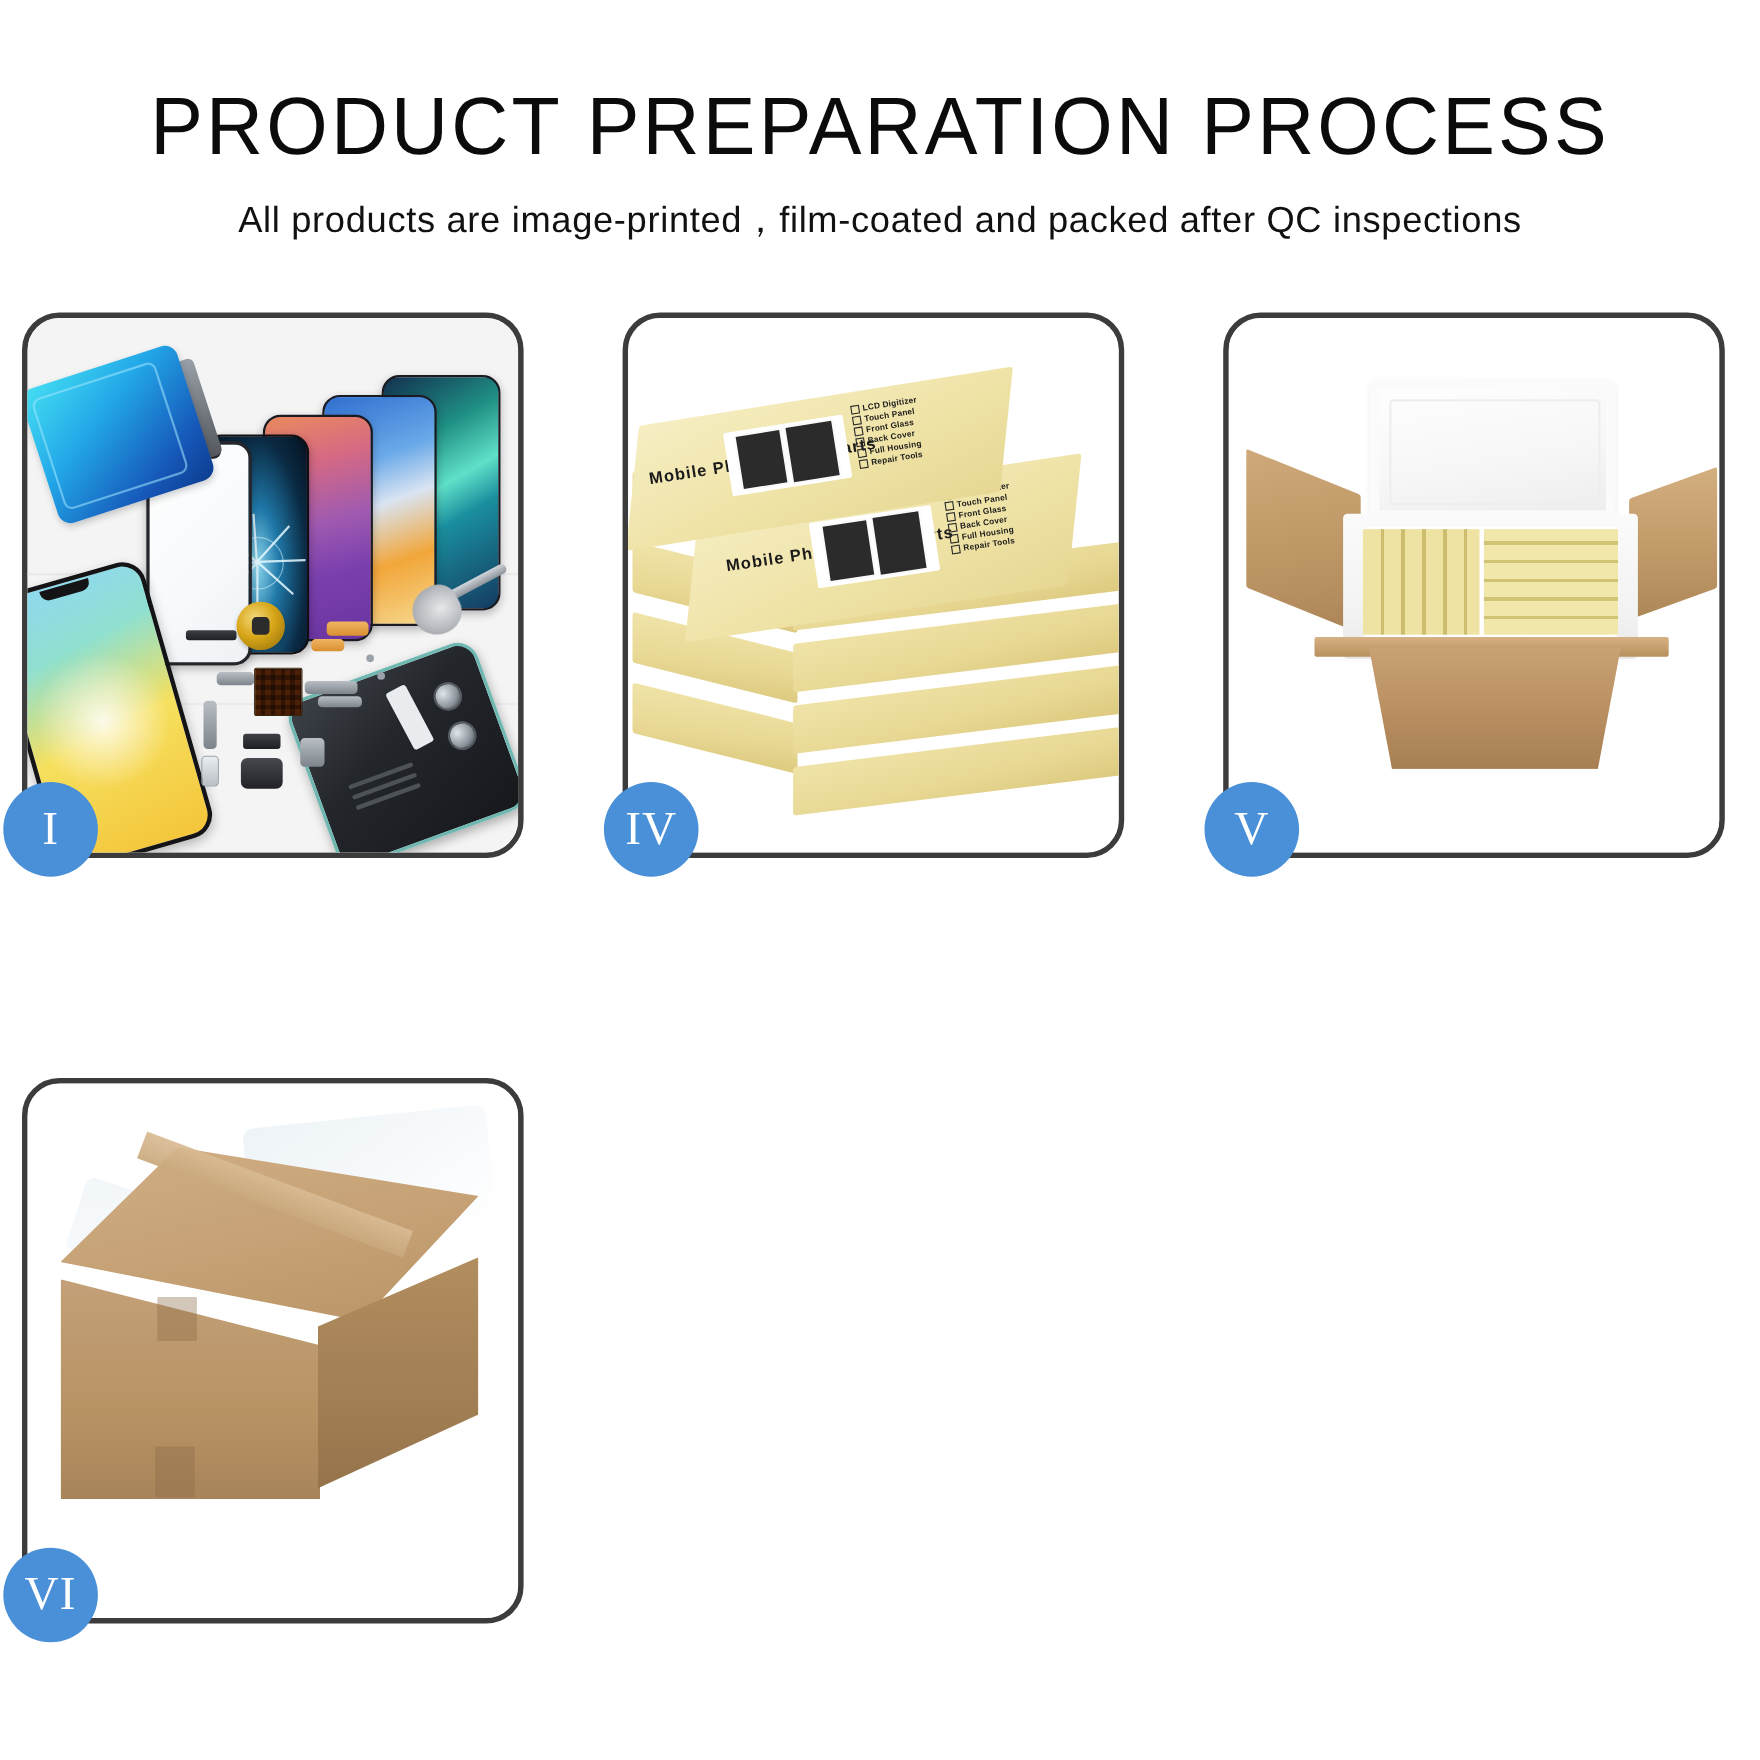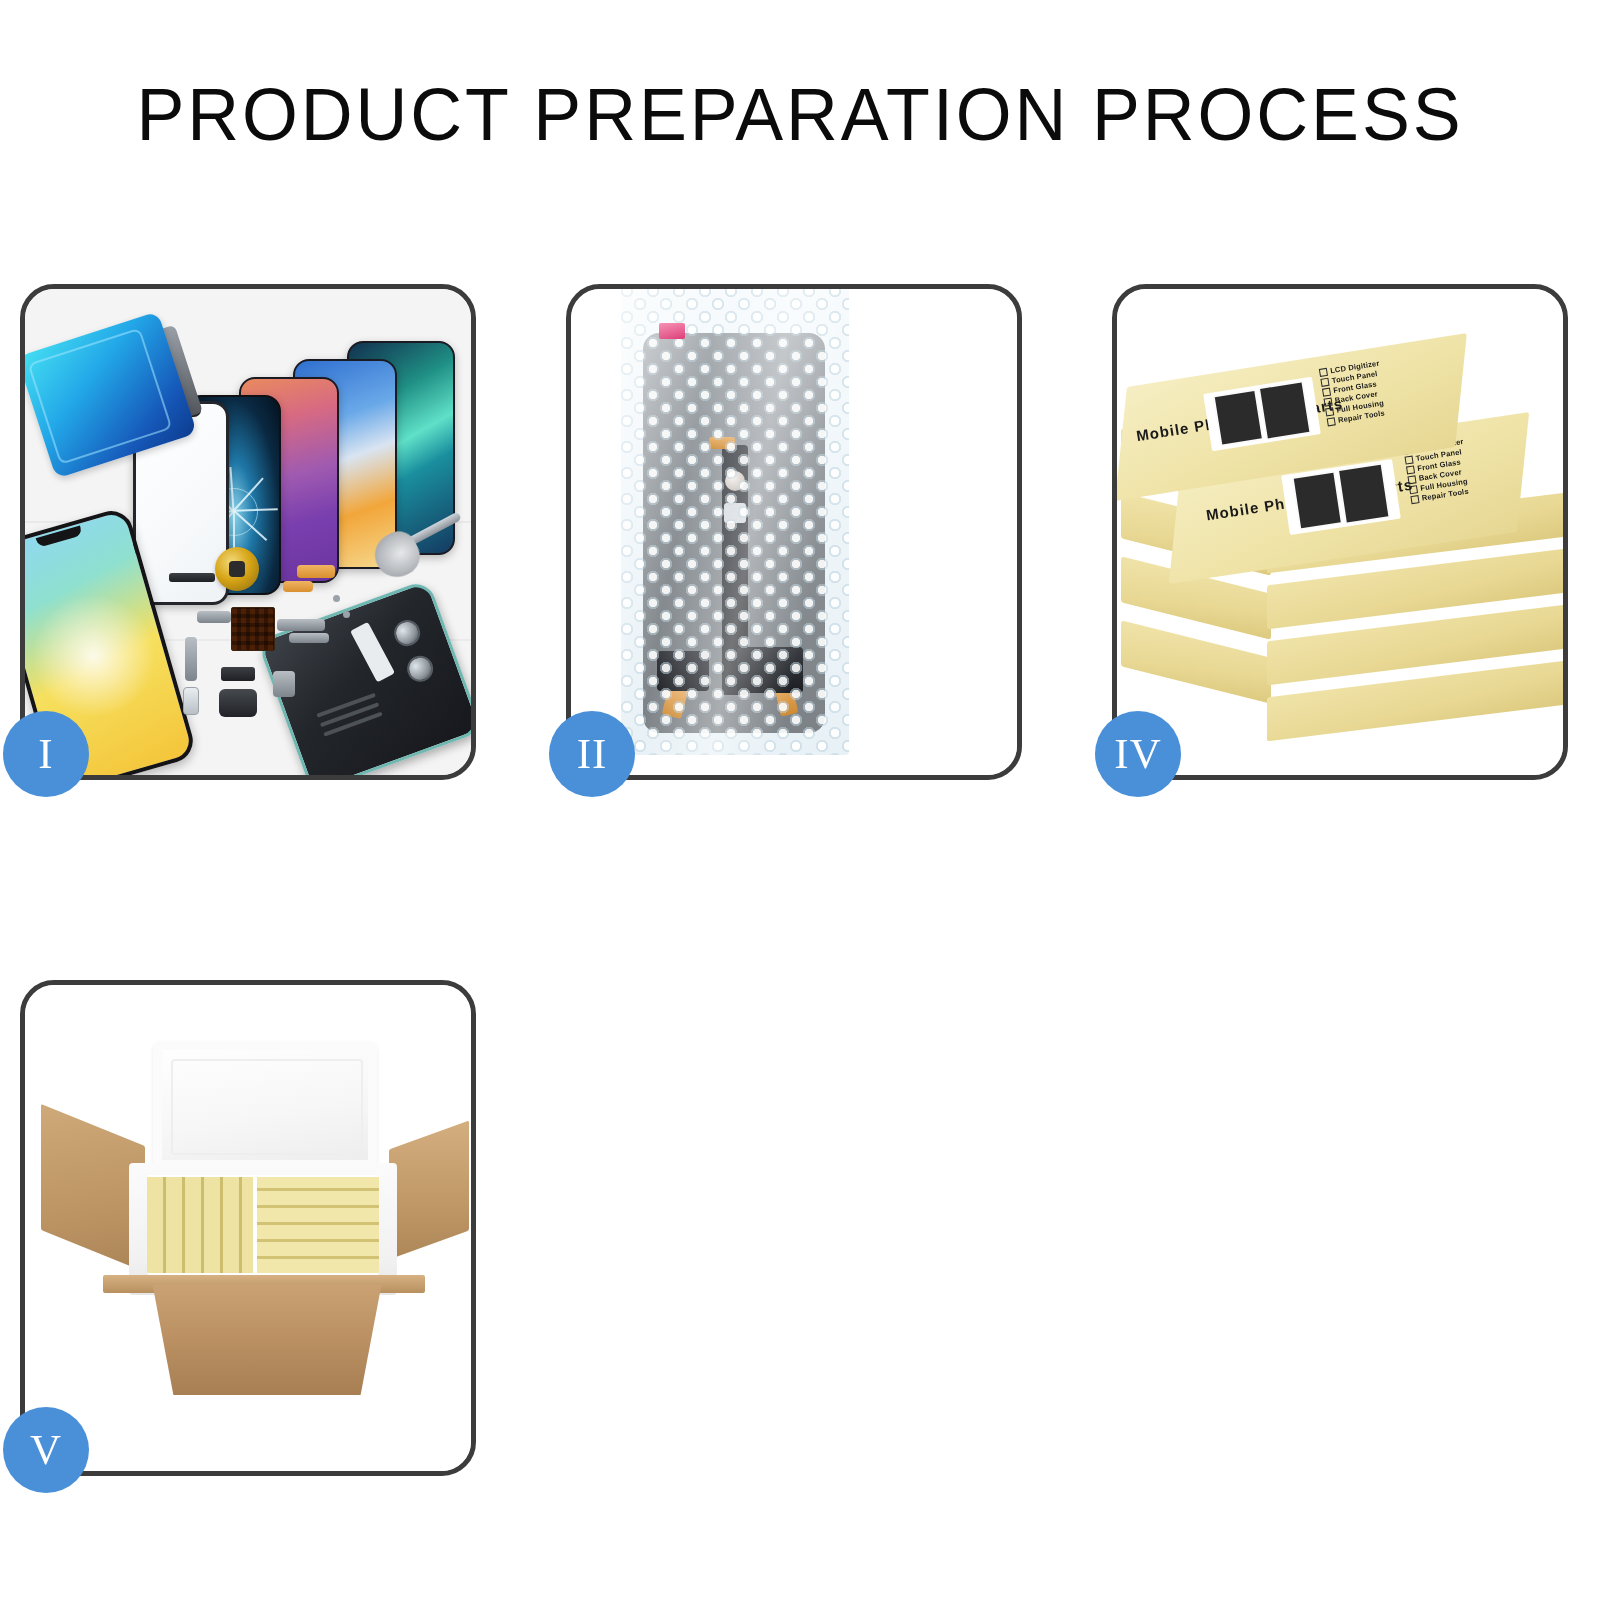--- a/index.html
+++ b/index.html
@@ -519,20 +519,21 @@
     background: linear-gradient(150deg, rgba(238,244,248,.8), rgba(255,255,255,.3));
     border-radius: 8px;
     transform: rotate(18deg);
   }
 </style>
 </head>
 <body>
 
 <div class="header">
   <h1 class="main-title">PRODUCT PREPARATION PROCESS</h1>
+  <p class="sub-title">All products are image-printed，film-coated and packed after QC inspections</p>
 </div>
 
 <div class="grid">
 
   <div class="card">
     <div class="card-inner">
       <div class="p1-bg"></div>
       <div class="p1-band" style="top:232px;height:2px;background:#e9e9e9;"></div>
       <div class="p1-band" style="top:350px;height:2px;background:#ebebeb;"></div>
 
@@ -590,40 +591,20 @@
       <div class="part p-screw" style="left:318px;top:322px;"></div>
 
       <div class="brush">
         <div class="handle"></div>
         <div class="bristles"></div>
       </div>
     </div>
     <div class="badge">I</div>
   </div>
 
-  <div class="card">
-    <div class="card-inner">
-      <div class="p2-bg"></div>
-      <div class="bubble-pack">
-        <div class="lcd"></div>
-        <div class="lcd-flex"></div>
-        <div class="lcd-camera"></div>
-        <div class="lcd-connector"></div>
-        <div class="tan-flex" style="left:88px;top:152px;width:26px;height:12px;"></div>
-        <div class="tan-flex" style="left:44px;top:402px;width:20px;height:30px;transform:rotate(14deg);"></div>
-        <div class="tan-flex" style="left:156px;top:396px;width:18px;height:34px;transform:rotate(-12deg);"></div>
-        <div class="dark-cluster" style="left:36px;top:366px;width:52px;height:40px;"></div>
-        <div class="dark-cluster" style="left:116px;top:362px;width:66px;height:46px;"></div>
-        <div class="bubbles"></div>
-        <div class="pink-label"></div>
-        <div class="bubble-gloss"></div>
-      </div>
-    </div>
-    <div class="badge">II</div>
-  </div>
 
 
   <div class="card">
     <div class="card-inner">
       <div class="p4-bg"></div>
 
       <div class="sp-box" style="left:4px;top:158px;width:150px;height:46px;transform:skewY(14deg);"></div>
       <div class="sp-box" style="left:4px;top:222px;width:150px;height:46px;transform:skewY(14deg);"></div>
       <div class="sp-box" style="left:4px;top:286px;width:150px;height:46px;transform:skewY(14deg);"></div>
       <div class="sp-box" style="left:4px;top:350px;width:150px;height:46px;transform:skewY(14deg);"></div>
@@ -713,14 +694,28 @@
       <div class="foam-cavity">
         <div class="yellow-stack-a"></div>
         <div class="yellow-stack-b"></div>
       </div>
       <div class="carton-rim"></div>
       <div class="carton-body"></div>
     </div>
     <div class="badge">V</div>
   </div>
 
+  <div class="card">
+    <div class="card-inner">
+      <div class="p6-bg"></div>
+      <div class="sc-plastic"></div>
+      <div class="sc-plastic2"></div>
+      <div class="sc-top"></div>
+      <div class="sc-tape-top"></div>
+      <div class="sc-front"></div>
+      <div class="sc-side"></div>
+      <div class="sc-tab" style="left:118px;top:194px;width:36px;height:40px;"></div>
+      <div class="sc-tab" style="left:116px;top:330px;width:36px;height:46px;"></div>
+    </div>
+    <div class="badge">VI</div>
+  </div>
 
 </div>
 
 </body></html>

